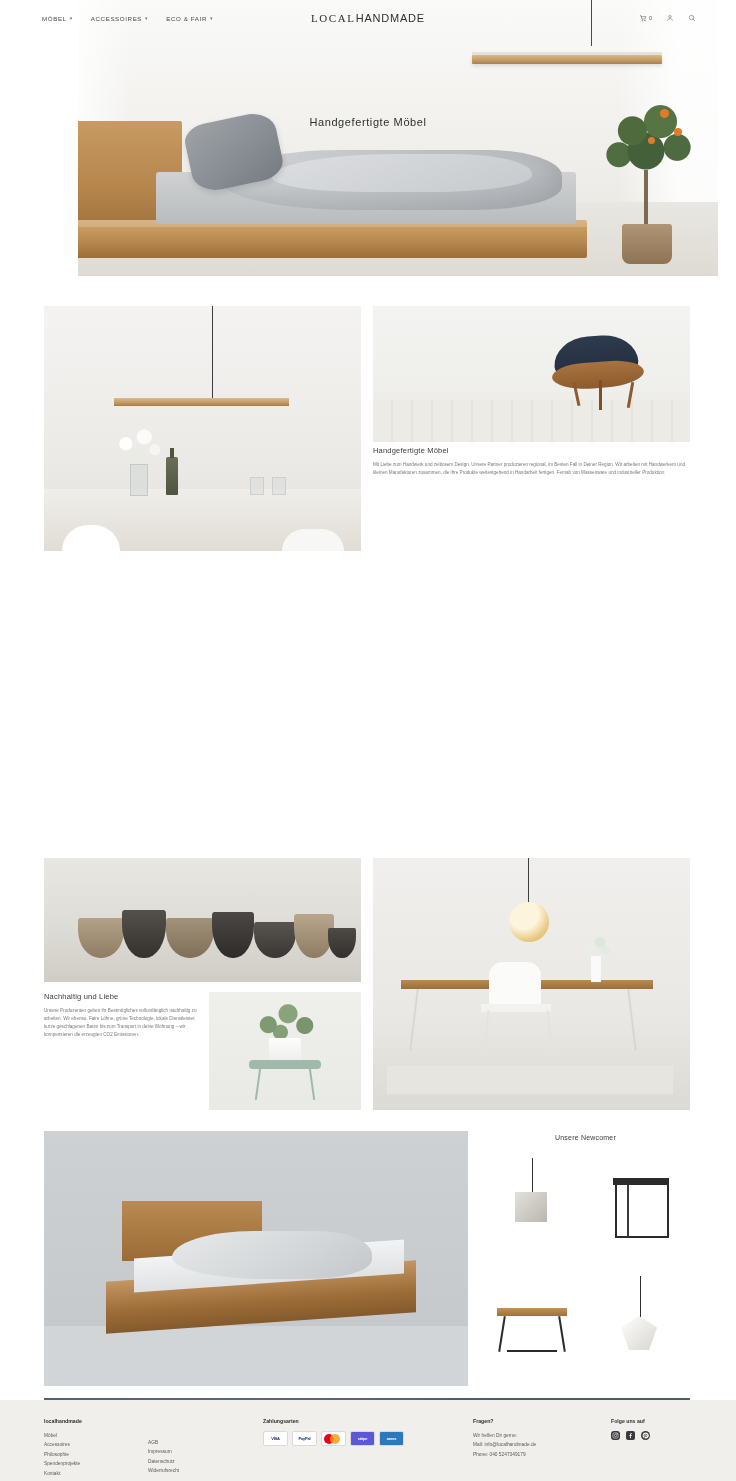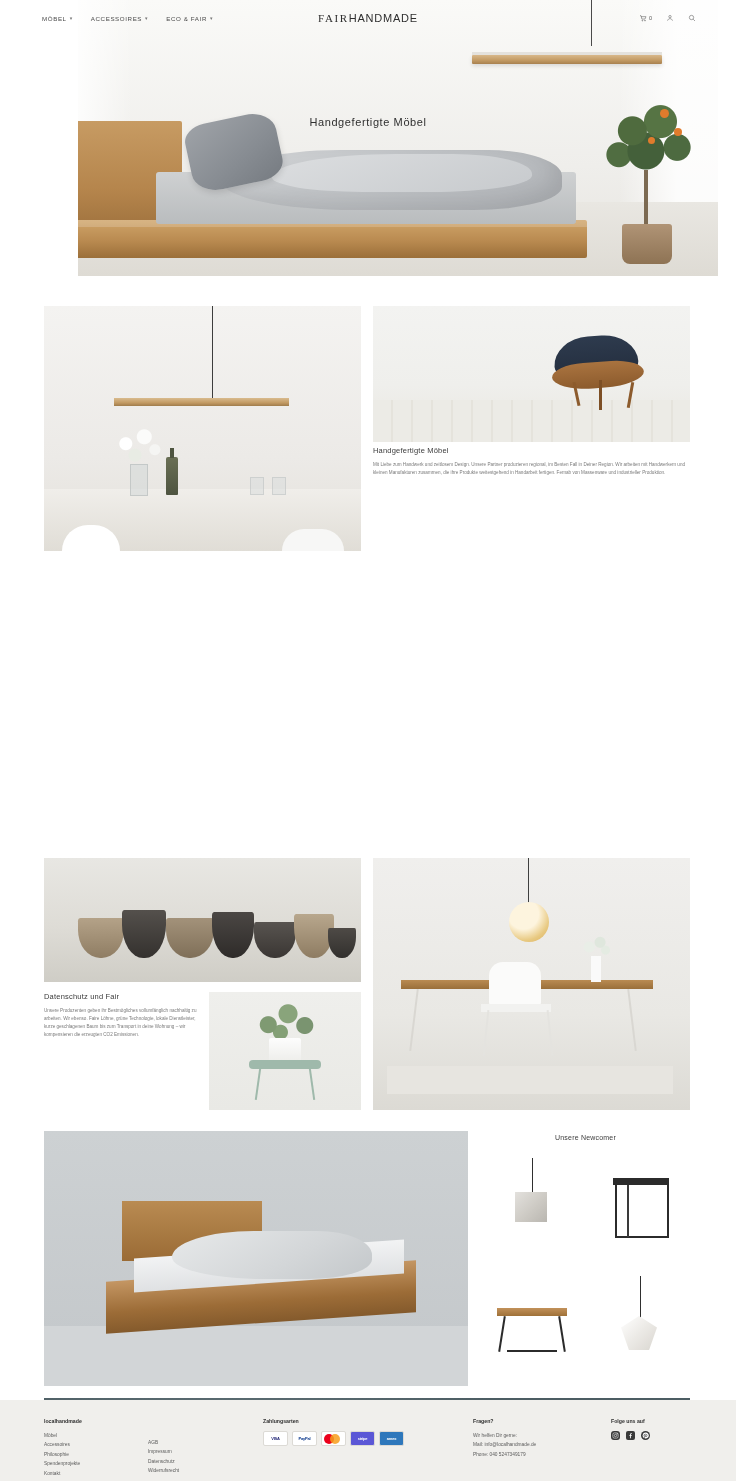--- a/index.html
+++ b/index.html
@@ -344,21 +344,21 @@
         <span>ACCESSOIRES</span>
         <span class="caret">▾</span>
       </div>
       <div class="nav-item">
         <span>ECO &amp; FAIR</span>
         <span class="caret">▾</span>
       </div>
     </div>
 
     <div class="logo">
-      <span>FAIR</span><span class="hm">HANDMADE</span>
+      <span>LOCAL</span><span class="hm">HANDMADE</span>
     </div>
 
     <div class="nav-right">
       <div class="icon-btn">
         <svg width="8" height="8" viewBox="0 0 24 24" fill="none" stroke="#555" stroke-width="1.6">
           <path d="M3 5h3l2.6 10.2h9.3L21 8H6.2"></path>
             <circle cx="10" cy="20" r="1.3"></circle>
             <circle cx="18" cy="20" r="1.3"></circle>
         </svg>
         <span class="cart-count">0</span>
@@ -426,21 +426,21 @@
       <div class="tleg-b"></div>
       <div class="chair-back"></div>
       <div class="chair-seat"></div>
       <div class="chair-leg1"></div>
       <div class="chair-leg2"></div>
       <div class="sprig"></div>
       <div class="vase2"></div>
     </div>
 
     <div class="txt-block" style="left:44px; top:716px; width:156px;">
-      <div class="txt-title">Datenschutz und Fair</div>
+      <div class="txt-title">Nachhaltig und Liebe</div>
       <div class="txt-body">Unsere Produzenten geben ihr Bestmögliches vollumfänglich nachhaltig zu arbeiten. Wir ebenso. Faire Löhne, grüne Technologie, lokale Dienstleister, kurze geschlagenen Baum bis zum Transport in deine Wohnung – wir kompensieren die erzeugten CO2 Emissionen.</div>
     </div>
 
     <div class="photo p5">
       <div class="euc"></div>
       <div class="potw"></div>
       <div class="stool-top"></div>
       <div class="stool-l1"></div>
       <div class="stool-l2"></div>
     </div>

